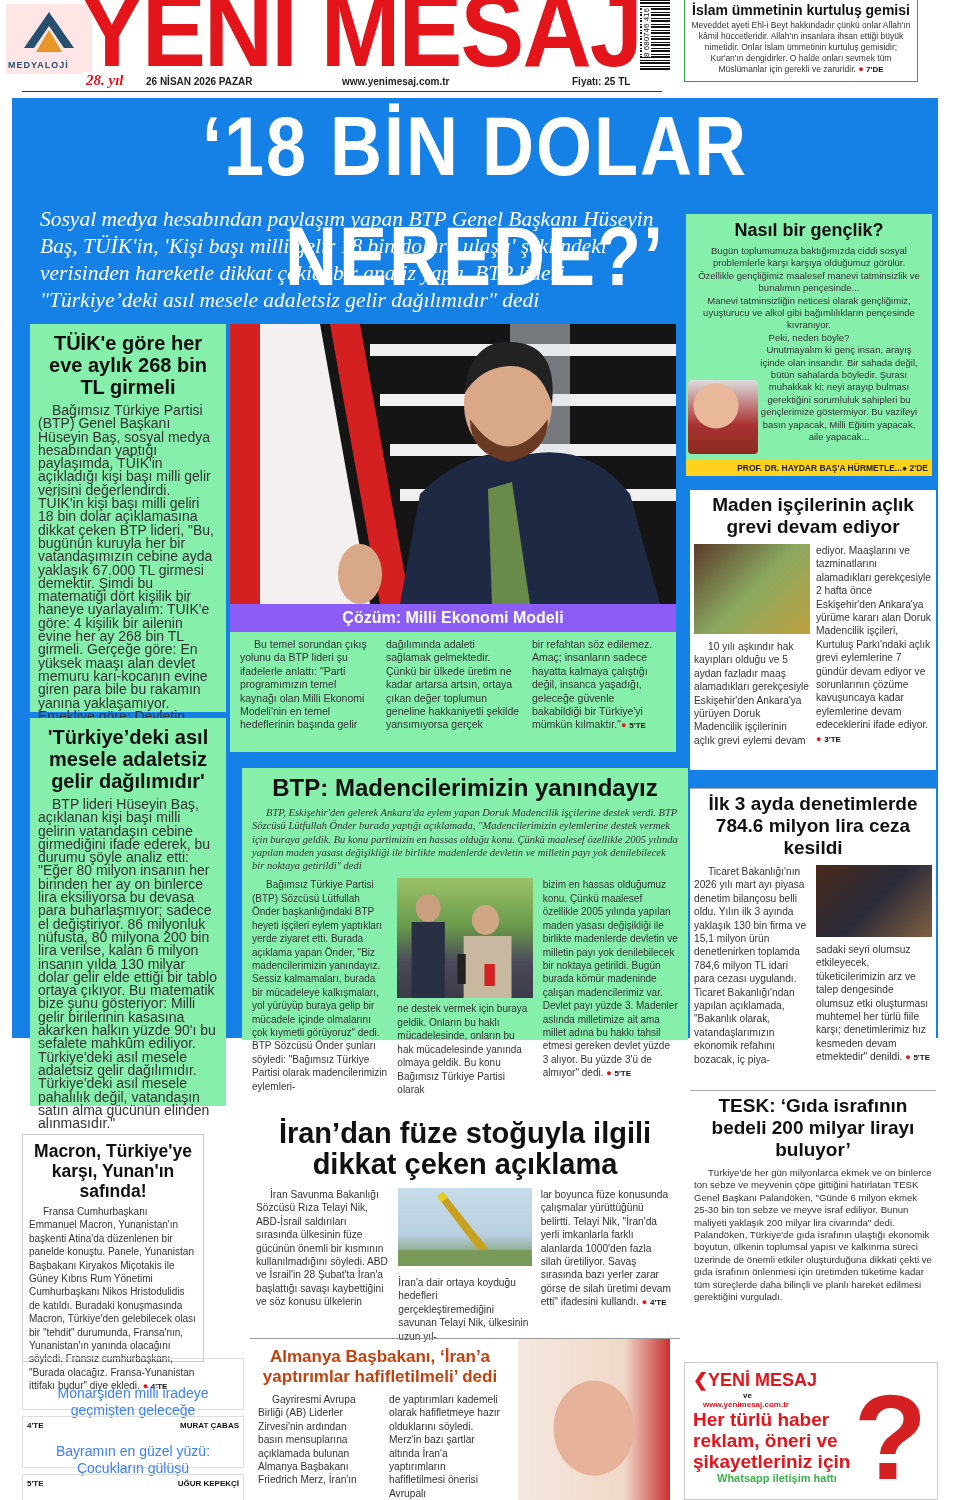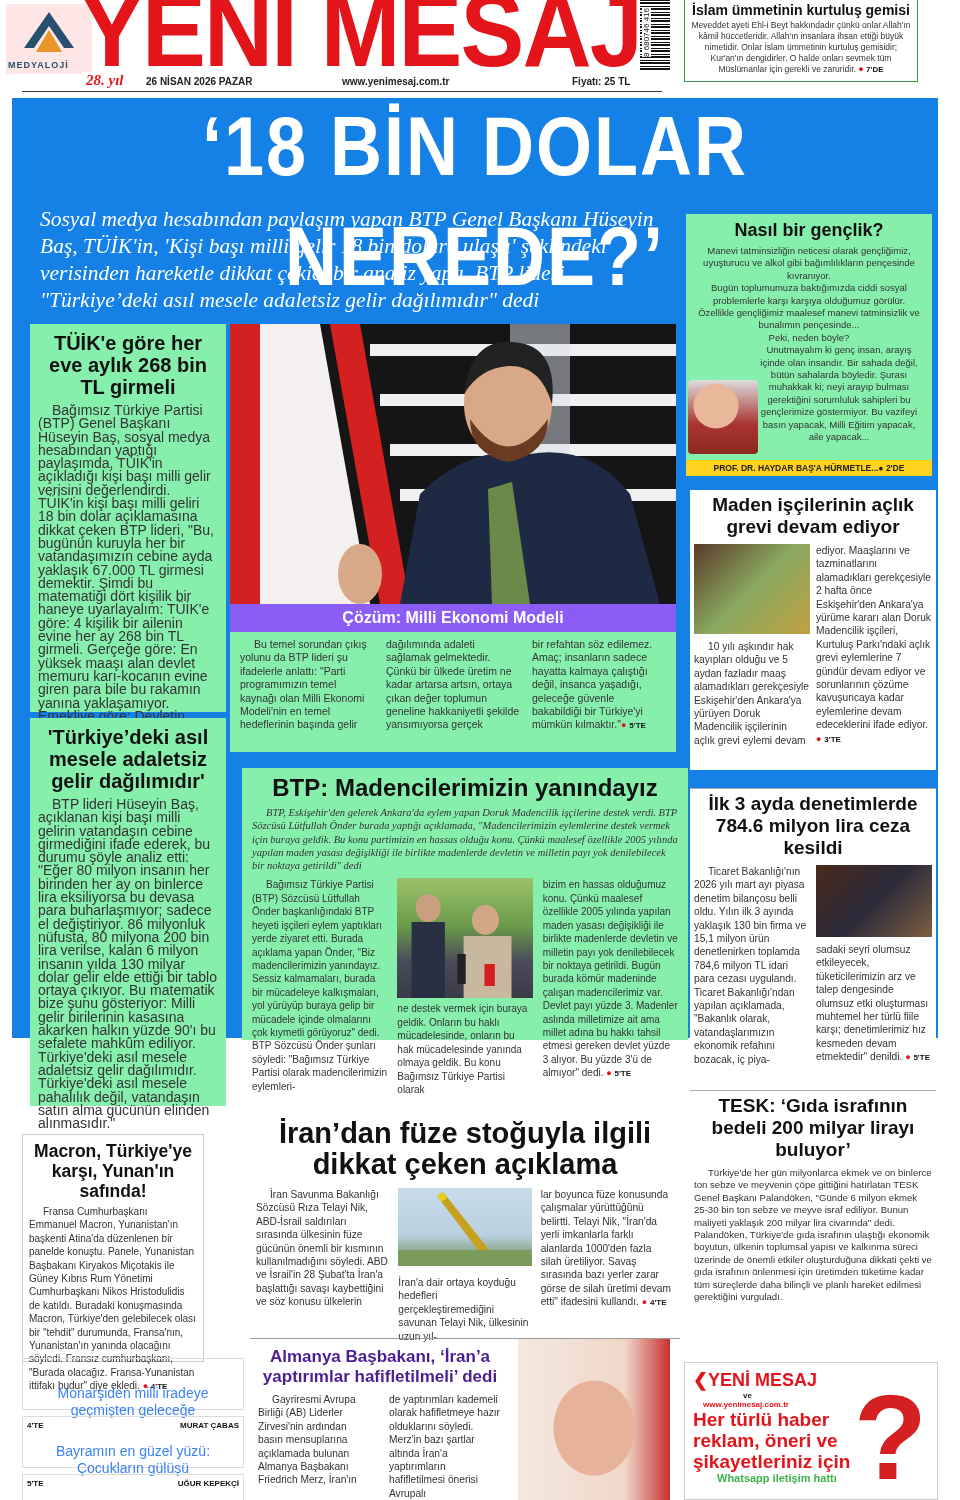--- a/index.html
+++ b/index.html
@@ -37,21 +37,21 @@
 .main-cols .c{flex:1;font-size:10.5px;line-height:13.4px;color:#333;}
 .btp{left:230px;top:768px;width:446px;height:272px;padding:6px 10px;margin-left:12px;}
 .btp h2{font-size:24px;text-align:center;color:#111;font-weight:bold;margin-bottom:4px;}
 .btp .lead{font-family:"Liberation Serif",serif;font-style:italic;font-size:10.5px;line-height:13.3px;color:#333;margin-bottom:6px;}
 .btp .cols{display:flex;gap:10px;}
 .btp .cols .c{flex:1;font-size:10px;line-height:13.4px;color:#333;}
 .btp-photo{height:120px;background:linear-gradient(#9bc26a,#6a9a4a 40%,#4a4a5a 70%,#3a3a48);margin-bottom:4px;position:relative;}
 .gen{left:686px;top:214px;width:246px;height:262px;padding:6px 8px;}
 .gen h2{font-size:18px;text-align:center;color:#111;margin-bottom:4px;}
 .gen .body{font-size:9.5px;line-height:12.4px;text-align:center;}
-.gen .bar{position:absolute;left:0;bottom:0;width:100%;height:16px;background:#ffd21e;font-size:8.5px;font-weight:bold;line-height:16px;padding:0 4px;display:flex;justify-content:center;}
+.gen .bar{position:absolute;left:0;bottom:0;width:100%;height:16px;background:#ffd21e;font-size:8.5px;font-weight:bold;line-height:16px;padding:0 4px;display:flex;justify-content:flex-end;}
 .portrait{position:absolute;left:2px;top:166px;width:70px;height:74px;background:radial-gradient(circle at 40% 35%,#e9b79a 0 22px,transparent 23px),linear-gradient(#ddd,#a33 60%,#8a2a20);border-radius:4px;}
 .side{background:#fff;}
 .maden{left:690px;top:490px;width:246px;height:280px;padding:4px 4px;}
 .maden h2,.ilk h2,.tesk h2{font-size:19px;text-align:center;color:#111;line-height:22px;margin-bottom:6px;}
 .two{display:flex;gap:6px;}
 .two .c{flex:1;font-size:10.2px;line-height:13.4px;color:#333;}
 .ph{background:linear-gradient(135deg,#5a3a2a,#8aa860 50%,#c0a040);height:90px;margin-bottom:6px;}
 .ph2{background:linear-gradient(135deg,#4a2a1a,#2a2a3a 50%,#806040);height:72px;margin-bottom:6px;}
 .ilk{left:690px;top:788px;width:246px;height:290px;padding:4px 4px;border-top:1px solid #aaa;}
 .tesk{left:690px;top:1090px;width:246px;height:230px;padding:4px 4px;border-top:1px solid #aaa;}
@@ -68,21 +68,21 @@
 .macron .body{font-size:10px;line-height:13.4px;}
 .col-item{left:22px;width:222px;height:52px;border:1px solid #ddd;border-top:none;padding:2px 4px;position:absolute;}
 .col-item .t{font-size:14px;text-align:center;line-height:17px;color:#3b82f6;margin-top:24px;}
 .col-item .meta{display:flex;justify-content:space-between;font-size:8px;font-weight:bold;margin-top:2px;color:#111;}
 .iran{left:250px;top:1118px;width:430px;height:268px;}
 .iran h2{font-size:29px;text-align:center;color:#111;line-height:31px;margin-bottom:8px;}
 .iran .cols{display:flex;gap:9px;padding:0 6px;}
 .iran .c{flex:1;font-size:10.2px;line-height:13.4px;color:#333;}
 .missile{height:78px;background:linear-gradient(#c8dcea,#b9d0e0 60%,#6a8a4a);margin-bottom:10px;position:relative;}
 .almanya{left:250px;top:1338px;width:430px;height:162px;border-top:1px solid #999;}
-.almanya h2{font-size:17px;text-align:center;color:#4c1d95;line-height:20px;padding-top:8px;width:260px;}
+.almanya h2{font-size:17px;text-align:center;color:#c2410c;line-height:20px;padding-top:8px;width:260px;}
 .almanya .cols{display:flex;gap:18px;padding:6px 8px;width:260px;}
 .almanya .c{flex:1;font-size:10.2px;line-height:13.4px;color:#333;}
 .merz{position:absolute;left:268px;top:0;width:152px;height:162px;background:radial-gradient(ellipse at 50% 55%,#e6b39a 0 40px,transparent 41px),linear-gradient(90deg,#f4e8e0,#f0d8c8 70%,#c83030);}
 </style>
 </head>
 <body>
 
 <div class="abs medya">
   <svg width="58" height="50" viewBox="0 0 58 50">
     <polygon points="29,4 4,40 14,40 29,18 44,40 54,40" fill="#26506e"></polygon>
@@ -163,22 +163,22 @@
       </div>
       <span>ne destek vermek için buraya geldik. Onların bu haklı mücadelesinde, onların bu hak mücadelesinde yanında olmaya geldik. Bu konu Bağımsız Türkiye Partisi olarak</span>
     </div>
     <div class="c"><span>bizim en hassas olduğumuz konu. Çünkü maalesef özellikle 2005 yılında yapılan maden yasası değişikliği ile birlikte madenlerde devletin ve milletin payı yok denilebilecek bir noktaya getirildi. Bugün burada kömür madeninde çalışan madencilerimiz var. Devlet payı yüzde 3. Madenler aslında milletimize ait ama millet adına bu hakkı tahsil etmesi gereken devlet yüzde 3 alıyor. Bu yüzde 3'ü de almıyor" dedi.</span> <span class="dot">●</span> <span class="ref">5'TE</span></div>
   </div>
 </div>
 
 <div class="abs white gen">
   <h2>Nasıl bir gençlik?</h2>
   <div class="body">
+    <p>Bugün toplumumuza baktığımızda ciddi sosyal problemlerle karşı karşıya olduğumuz görülür. Özellikle gençliğimiz maalesef manevi tatminsizlik ve bunalımın pençesinde...</p>
     <p>Manevi tatminsizliğin neticesi olarak gençliğimiz, uyuşturucu ve alkol gibi bağımlılıkların pençesinde kıvranıyor.</p>
-    <p>Bugün toplumumuza baktığımızda ciddi sosyal problemlerle karşı karşıya olduğumuz görülür. Özellikle gençliğimiz maalesef manevi tatminsizlik ve bunalımın pençesinde...</p>
     <p>Peki, neden böyle?</p>
     <p style="padding-left:60px">Unutmayalım ki genç insan, arayış içinde olan insandır. Bir sahada değil, bütün sahalarda böyledir. Şurası muhakkak ki; neyi arayıp bulması gerektiğini sorumluluk sahipleri bu gençlerimize göstermiyor. Bu vazifeyi basın yapacak, Milli Eğitim yapacak, aile yapacak...</p>
   </div>
   <div class="portrait"></div>
   <div class="bar">
       <span>PROF. DR. HAYDAR BAŞ'A HÜRMETLE...</span>
       <span><span>●</span> <span>2'DE</span></span>
     </div>
 </div>
 

